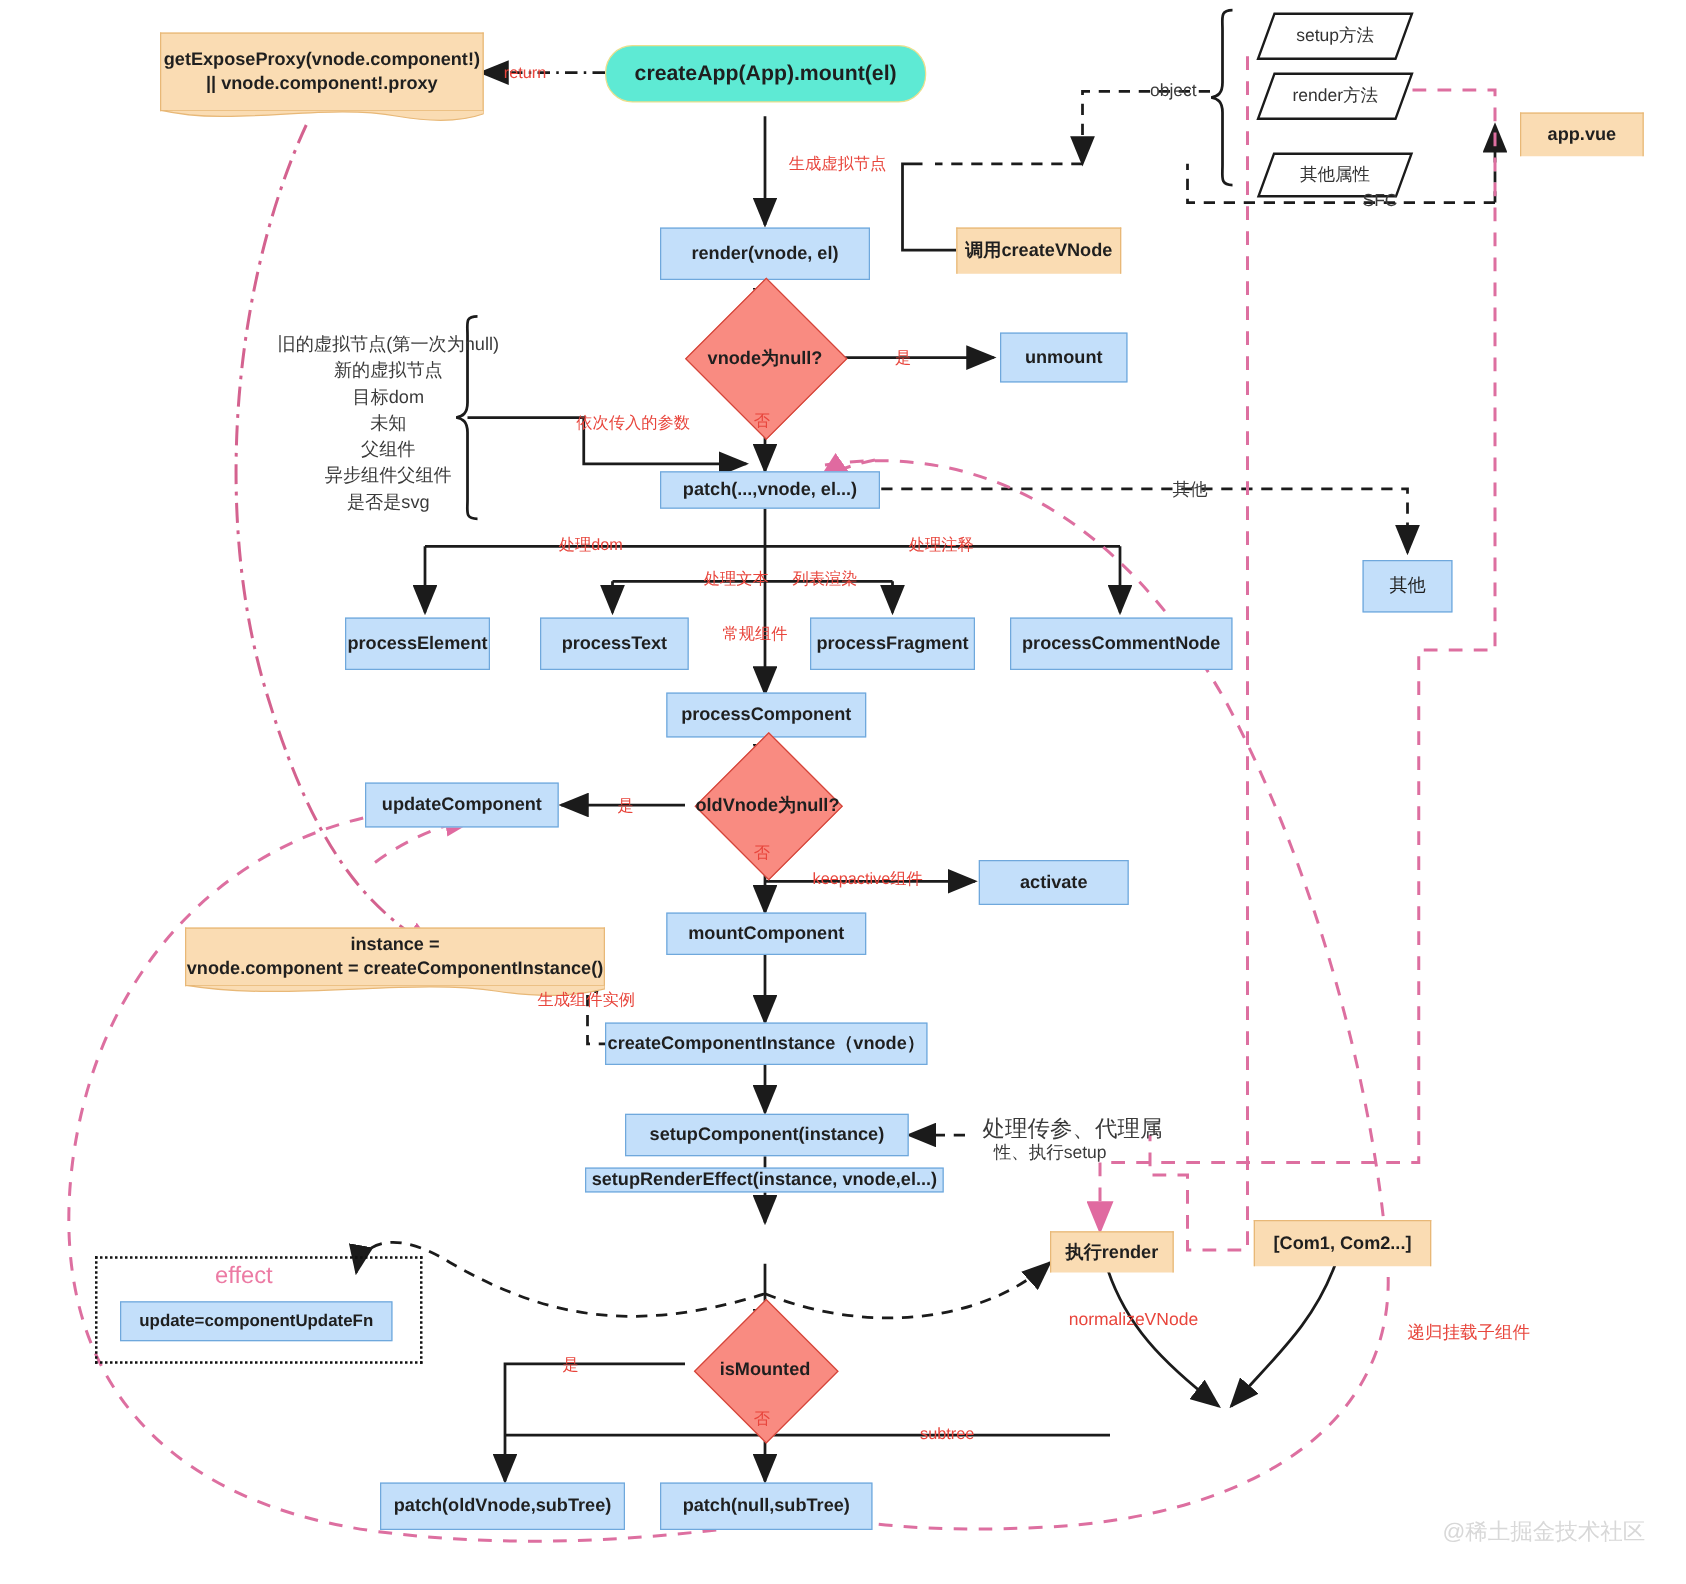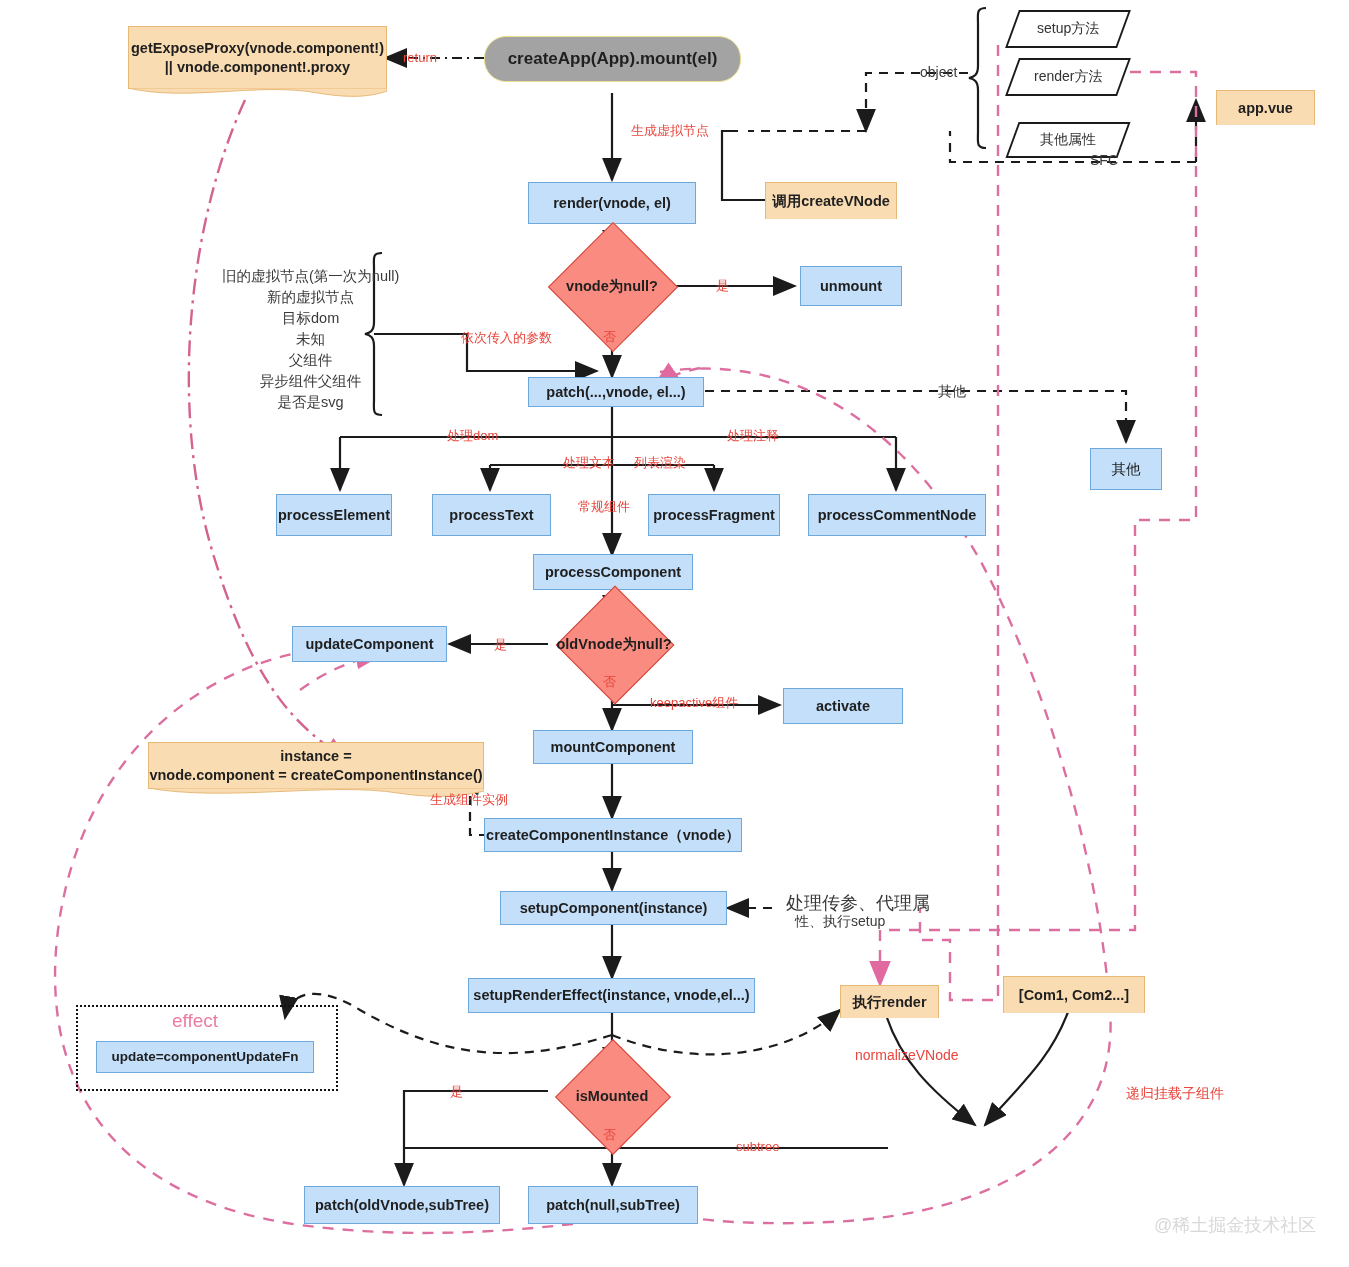--- a/index.html
+++ b/index.html
@@ -23,21 +23,21 @@
         white-space:nowrap;}
 
   
   .note{position:absolute;background:#fadcb3;border:1px solid #e8b877;z-index:5;
         display:flex;align-items:center;justify-content:center;text-align:center;
         font-weight:bold;font-size:14.5px;color:#1f1f1f;line-height:1.3;
         border-bottom:none;}
   .note .tear{position:absolute;left:-1px;right:-1px;bottom:-11px;height:12px;}
 
   
-  .term{background:#a3a3a3;border:1px solid #eadf8d;border-radius:22px;font-size:17px;}
+  .term{background:#5eead4;border:1px solid #eadf8d;border-radius:22px;font-size:17px;}
 
   
   .para{position:absolute;z-index:5;display:flex;align-items:center;justify-content:center;
         background:#ffffff;border:2px solid #1b1b1b;transform:skewX(-20deg);}
   .para span{display:block;transform:skewX(20deg);font-size:14px;color:#333;font-weight:normal;}
 
   
   .lbl{position:absolute;z-index:6;font-size:13px;white-space:nowrap;}
   .lbl-red{color:#e8453c;}
   .lbl-dark{color:#3a3a3a;}
@@ -217,21 +217,21 @@
     <div>vnode.component = createComponentInstance()</div>
     <svg class="tear" viewBox="0 0 336 12" preserveAspectRatio="none">
       <path d="M0,0 C80,14 180,-6 250,5 C290,11 315,8 336,3 L336,0 Z" fill="#fadcb3" stroke="#e8b877" stroke-width="1"></path>
     </svg>
   </div>
 
   <div class="node proc" style="left:484px;top:818px;width:258px;height:34px;">createComponentInstance（vnode）</div>
 
   <div class="node proc" style="left:500px;top:891px;width:227px;height:34px;">setupComponent(instance)</div>
 
-  <div class="node proc" style="left:468px;top:978px;width:287px;height:35px;">setupRenderEffect(instance, vnode,el...)</div>
+  <div class="node proc" style="left:468px;top:934px;width:287px;height:20px;">setupRenderEffect(instance, vnode,el...)</div>
 
   <div class="diamond" style="left:540px;top:1068px;width:144px;height:56px;">
     <div class="dshape" style="width:80px;height:80px;left:32px;top:-12px;"></div>
     <div class="dtext">isMounted</div>
   </div>
 
   <div class="node proc" style="left:304px;top:1186px;width:196px;height:38px;">patch(oldVnode,subTree)</div>
   <div class="node proc" style="left:528px;top:1186px;width:170px;height:38px;">patch(null,subTree)</div>
 
   <div class="note" style="left:840px;top:985px;width:97px;height:32px;">执行render</div>
@@ -272,21 +272,21 @@
 
   <div class="lbl lbl-red" style="left:494px;top:636px;">是</div>
   <div class="lbl lbl-red" style="left:603px;top:673px;">否</div>
   <div class="lbl lbl-red" style="left:650px;top:694px;">keepactive组件</div>
   <div class="lbl lbl-red" style="left:430px;top:791px;">生成组件实例</div>
 
   <div class="lbl lbl-dark" style="left:786px;top:891px;font-size:18px;">处理传参、代理属</div>
   <div class="lbl lbl-dark" style="left:795px;top:913px;font-size:14px;">性、执行setup</div>
 
   <div class="lbl lbl-red" style="left:855px;top:1047px;font-size:14px;">normalizeVNode</div>
-  <div class="lbl lbl-red" style="left:1126px;top:1057px;font-size:14px;margin-top:28px;">递归挂载子组件</div>
+  <div class="lbl lbl-red" style="left:1126px;top:1057px;font-size:14px;">递归挂载子组件</div>
   <div class="lbl lbl-red" style="left:736px;top:1139px;">subtree</div>
   <div class="lbl lbl-red" style="left:450px;top:1083px;">是</div>
   <div class="lbl lbl-red" style="left:603px;top:1126px;">否</div>
 
   <div class="paramlist" style="left:222px;top:266px;">
     <div>旧的虚拟节点(第一次为null)</div>
     <div>新的虚拟节点</div>
     <div>目标dom</div>
     <div>未知</div>
     <div>父组件</div>

